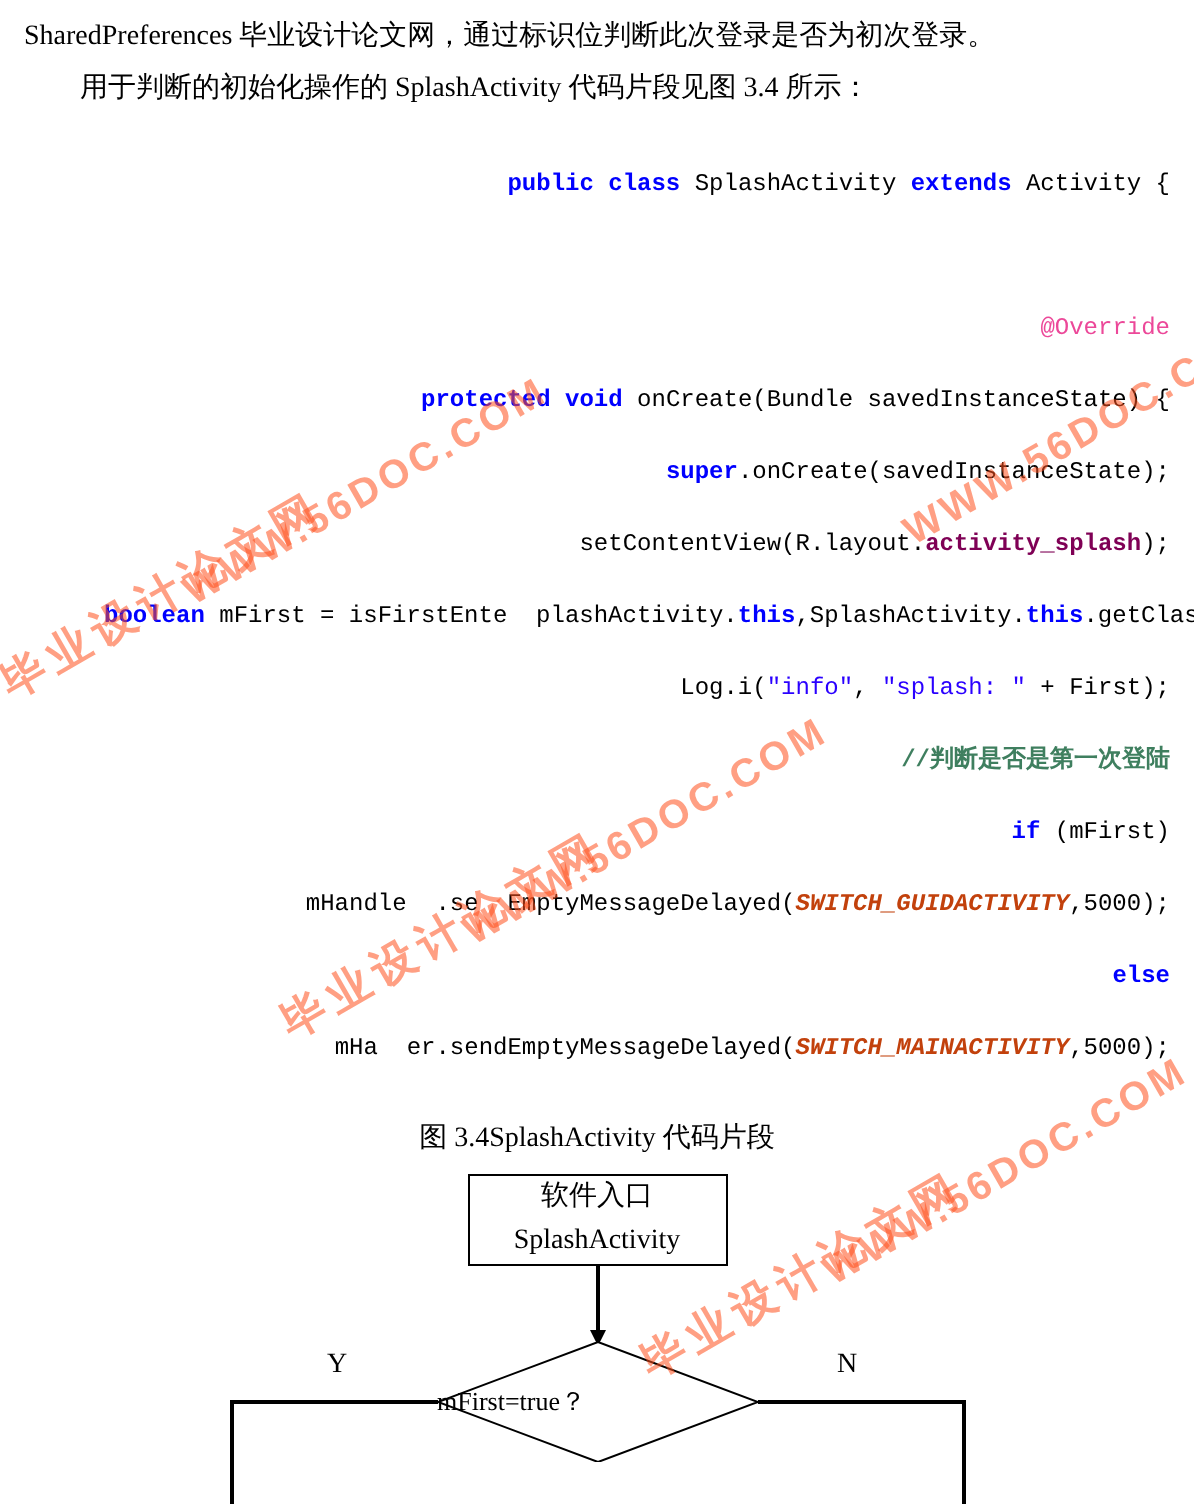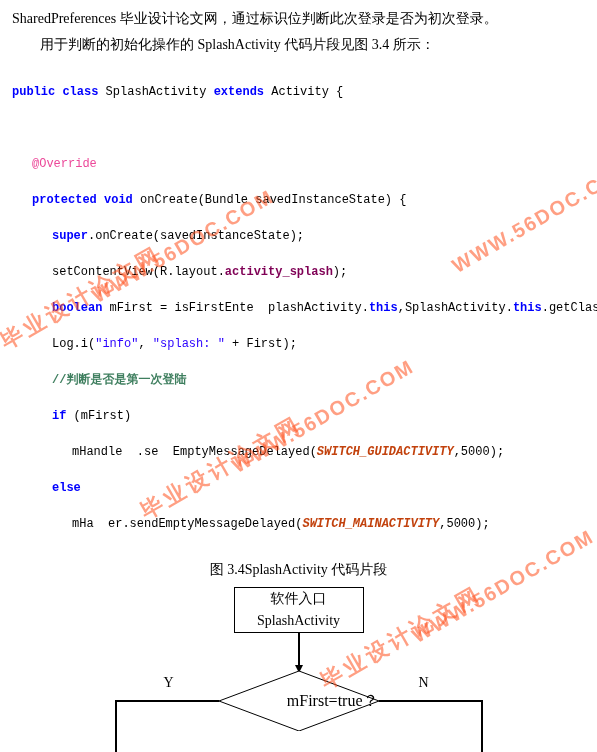--- a/index.html
+++ b/index.html
@@ -14,20 +14,21 @@
       position: relative;
     }
     .body-text { margin-bottom: 4px; }
     .indent { text-indent: 2em; }
     .code-block {
       font-family: "Courier New", monospace;
       font-size: 12px;
       line-height: 1.5;
       margin: 8px 0;
       white-space: pre;
+      text-align: right;
     }
     .kw { color: #0000ff; font-weight: bold; }
     .cls { color: #000; }
     .anno { color: #ec4899; }
     .str { color: #2a00ff; }
     .purple { color: #7f0055; font-weight: bold; }
     .comment { color: #3f7f5f; font-weight: bold; }
     .italic-const { color: #c2410c; font-style: italic; font-weight: bold; }
     .code-line-0 { margin-left: 0; }
     .code-line-1 { margin-left: 20px; }
@@ -50,22 +51,22 @@
       justify-content: center;
       font-size: 14px;
       padding: 4px 6px;
     }
     .flow-diamond {
       position: absolute;
       width: 160px;
       height: 60px;
       display: flex;
       align-items: center;
-      justify-content: flex-end;
-      font-size: 16px;
+      justify-content: flex-start;
+      font-size: 13px;
     }
     .flow-diamond svg { position: absolute; top: 0; left: 0; width: 100%; height: 100%; }
     .flow-diamond span { position: relative; z-index: 1; }
     .yn-label { position: absolute; font-size: 14px; }
     .flow-line { position: absolute; background: #000; }
     .arrowhead {
       position: absolute;
       width: 0; height: 0;
       border-left: 4px solid transparent;
       border-right: 4px solid transparent;

